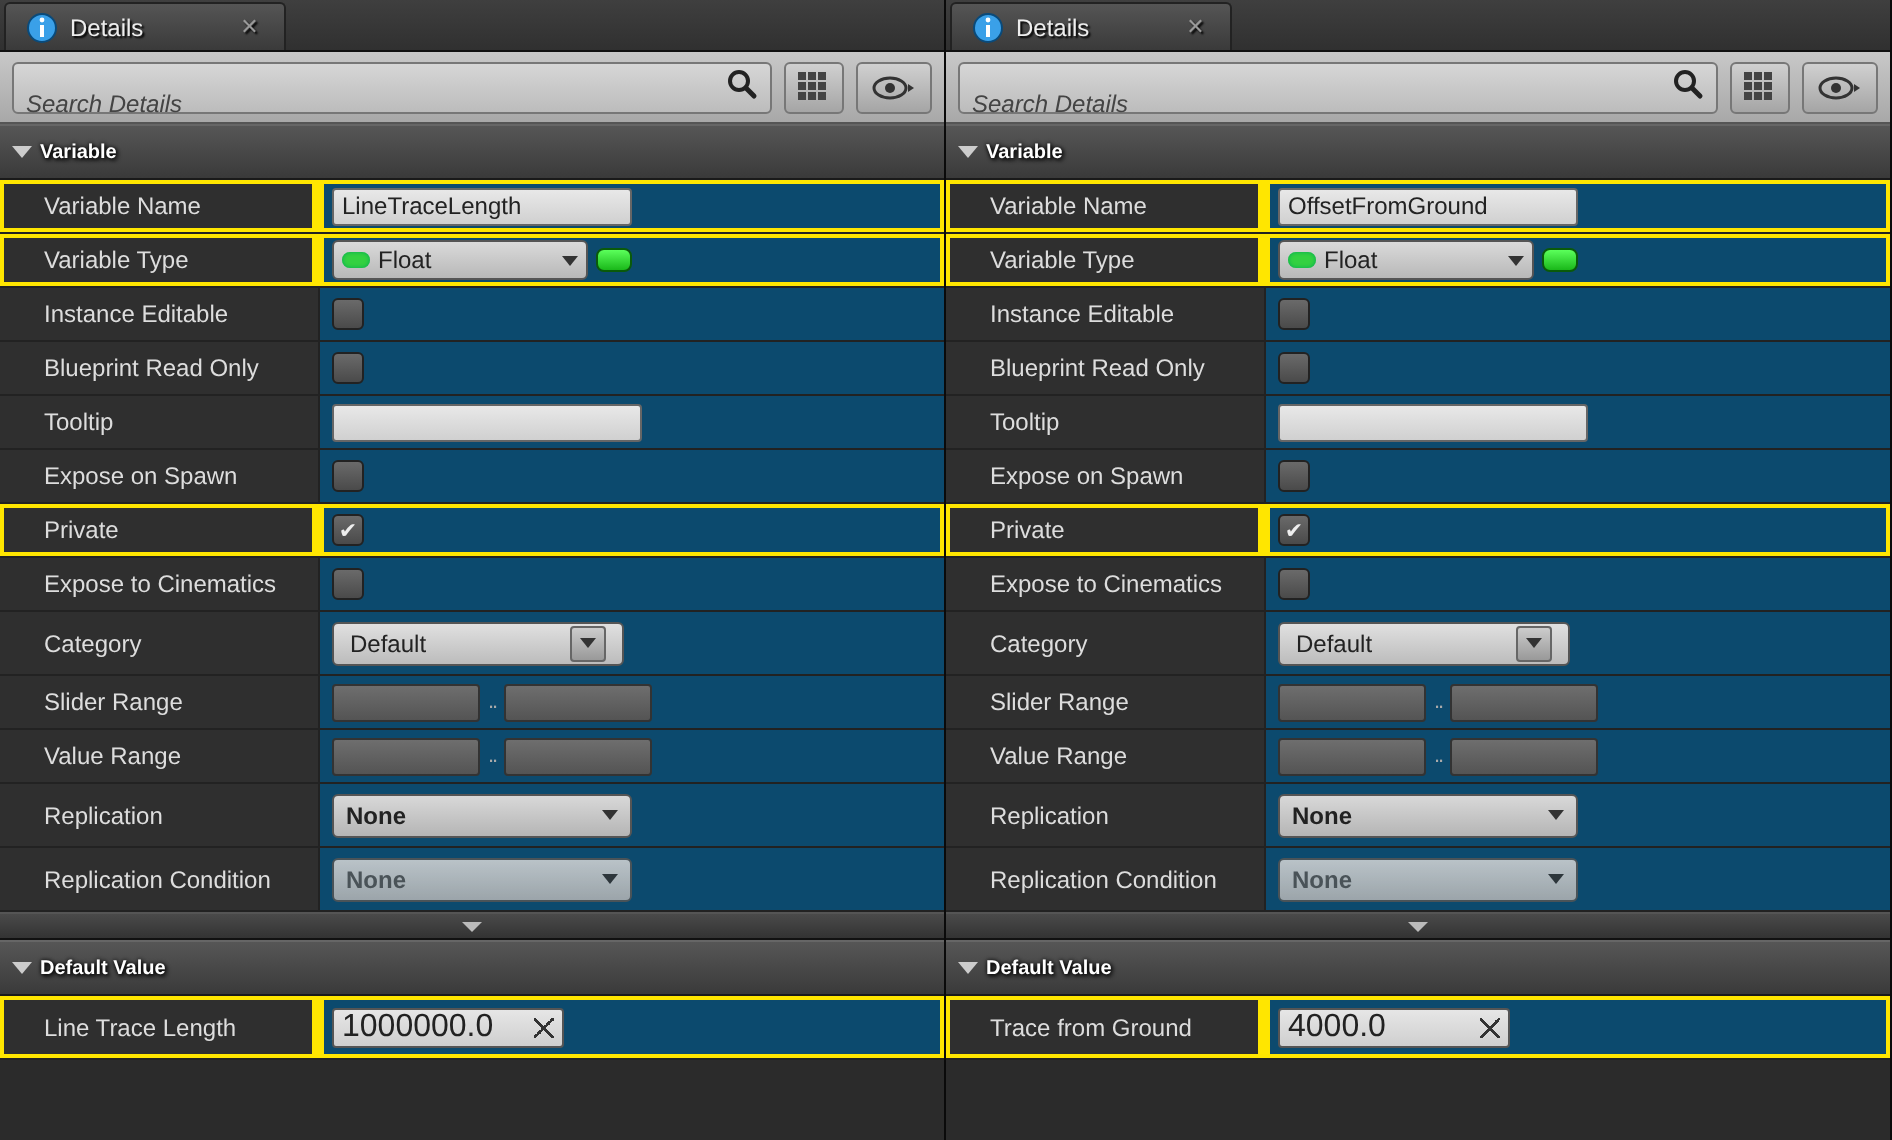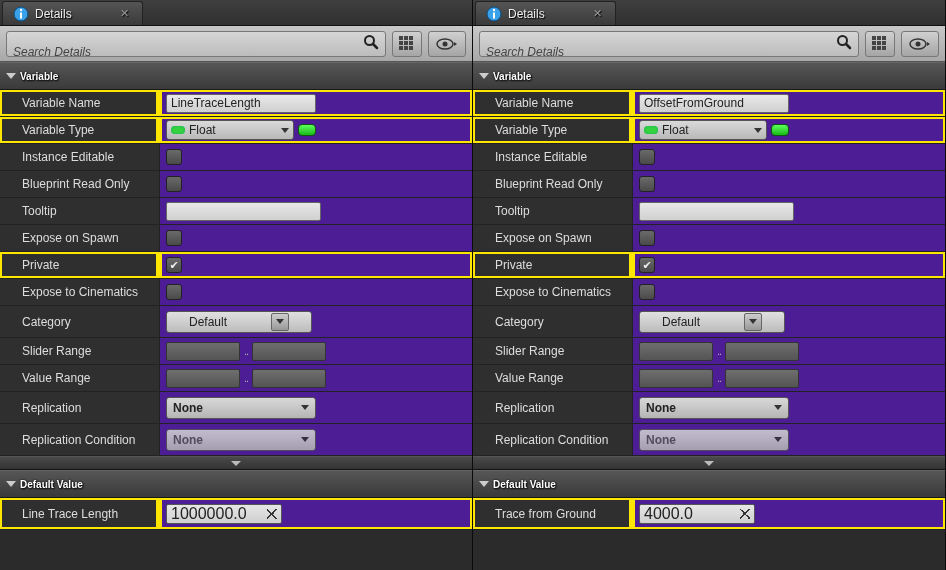--- a/index.html
+++ b/index.html
@@ -121,21 +121,21 @@
     background:#2f2f2f;
     border-right:1px solid #222;
   }
   .cell-val {
     flex:1;
     height:100%;
     display:flex;
     align-items:center;
     padding:0 6px;
     gap:4px;
-    background:#4c1d95;
+    background:#0c4a6e;
   }
   .row.hl .cell-label, .row.hl .cell-val {
     box-shadow: inset 0 0 0 2px #ffe600;
   }
   .row.hl .cell-label { border-right:2px solid #ffe600; }
   
   .textin {
     width:150px; height:19px;
     background:linear-gradient(#e8e8e8,#d0d0d0);
     border:1px solid #666;
@@ -183,21 +183,21 @@
     border:1px solid #333;
     border-radius:2px;
   }
   .dots{ color:#aaa; font-size:11px; letter-spacing:-1px;}
   .catcombo {
     width:146px;height:22px;
     background:linear-gradient(#e0e0e0,#bcbcbc);
     border:1px solid #555;
     border-radius:3px;
     display:flex;align-items:center;justify-content:space-between;
-    padding:0 22px;color:#222;font-size:12px;
+    padding:0 8px;color:#222;font-size:12px;
   }
   .catcombo .ddbox{
     width:18px;height:18px;background:linear-gradient(#ccc,#999);border:1px solid #666;border-radius:2px;
     display:flex;align-items:center;justify-content:center;
   }
   .catcombo .ddbox .dd{width:0;height:0;border-left:4px solid transparent;border-right:4px solid transparent;border-top:5px solid #333;}
   .repcombo{
     width:150px;height:22px;
     background:linear-gradient(#d8d8d8,#b5b5b5);
     border:1px solid #555;border-radius:3px;

